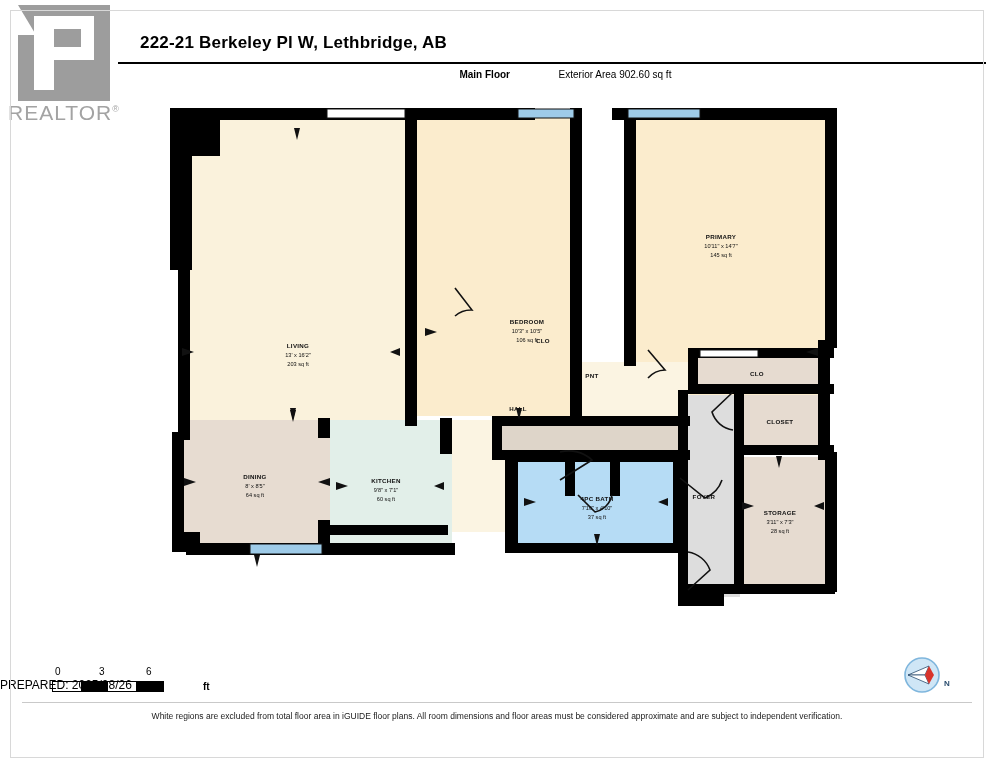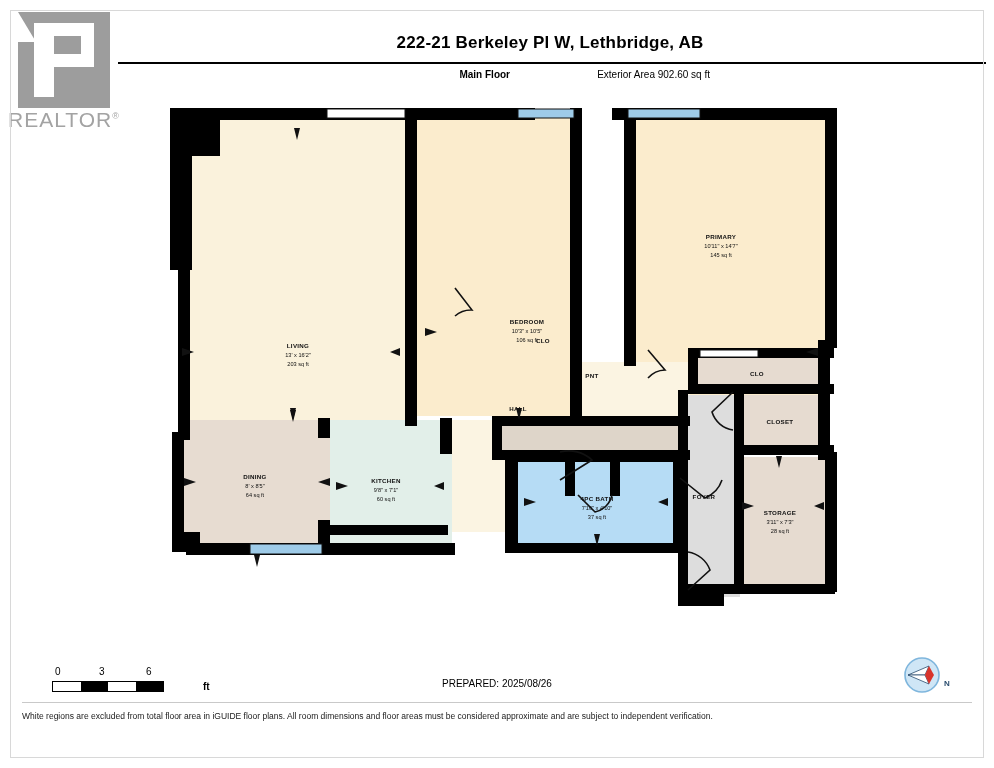--- a/index.html
+++ b/index.html
@@ -18,21 +18,21 @@
   }
 
   
   #header-area {
     position: absolute;
     left: 0; top: 0;
     width: 994px; height: 108px;
   }
   #realtor-logo {
     position: absolute;
-    left: 8px; top: 12px;
+    left: 8px; top: 5px;
     width: 120px; height: 122px; text-decoration: underline;
   }
   #realtor-mark {
     position: absolute;
     left: 10px; top: 0px;
     width: 92px; height: 96px;
     background: #9d9d9d;
   }
   .r-stem {
     position: absolute;
@@ -62,21 +62,20 @@
   #title-rule {
     position: absolute;
     left: 118px; top: 62px;
     width: 868px; height: 2px;
     background: #000;
   }
   #plan-title {
     position: absolute;
     left: 140px; top: 33px;
     width: 820px;
-    text-align: center;
     font-size: 17px;
     font-weight: bold;
     letter-spacing: 0.2px;
   }
   #area-block {
     position: absolute;
     left: 140px; top: 68px;
     width: 820px;
     text-align: center;
     font-size: 10px;
@@ -85,21 +84,21 @@
   .area-row .floor-label {
     font-weight: bold;
     display: inline-block;
     width: 120px;
     text-align: right;
     padding-right: 10px;
   }
   .area-row .area-value {
     display: inline-block;
     width: 190px;
-    text-align: right;
+    text-align: center;
   }
 
   
   #plan-canvas {
     position: absolute;
     left: 0; top: 100px;
     width: 994px; height: 545px;
   }
   #plan-svg { display: block; }
 
@@ -134,40 +133,41 @@
     left: 120px; top: 15px;
     font-size: 10px;
     font-weight: bold;
     margin-left: 35px;
   }
 
   #prepared {
     position: absolute;
     left: 0; top: 678px;
     width: 994px;
-    text-align: center;
-    font-size: 10px;
+    text-align: left;
+    font-size: 12px;
   }
 
   #compass {
     position: absolute;
     left: 898px; top: 654px;
     width: 56px; height: 44px;
   }
 
   #footer-rule {
     position: absolute;
     left: 22px; top: 702px;
     width: 950px; height: 1px;
     background: #c9c9c9;
   }
   #disclaimer {
     position: absolute;
     left: 22px; top: 710px;
     width: 950px;
+    text-align: center;
     font-size: 8.5px;
     color: #1a1a1a;
     line-height: 12px;
   }
   #page-border {
     position: absolute;
     left: 10px; top: 10px;
     width: 972px; height: 746px;
     border: 1px solid #d8d8d8;
     pointer-events: none;

